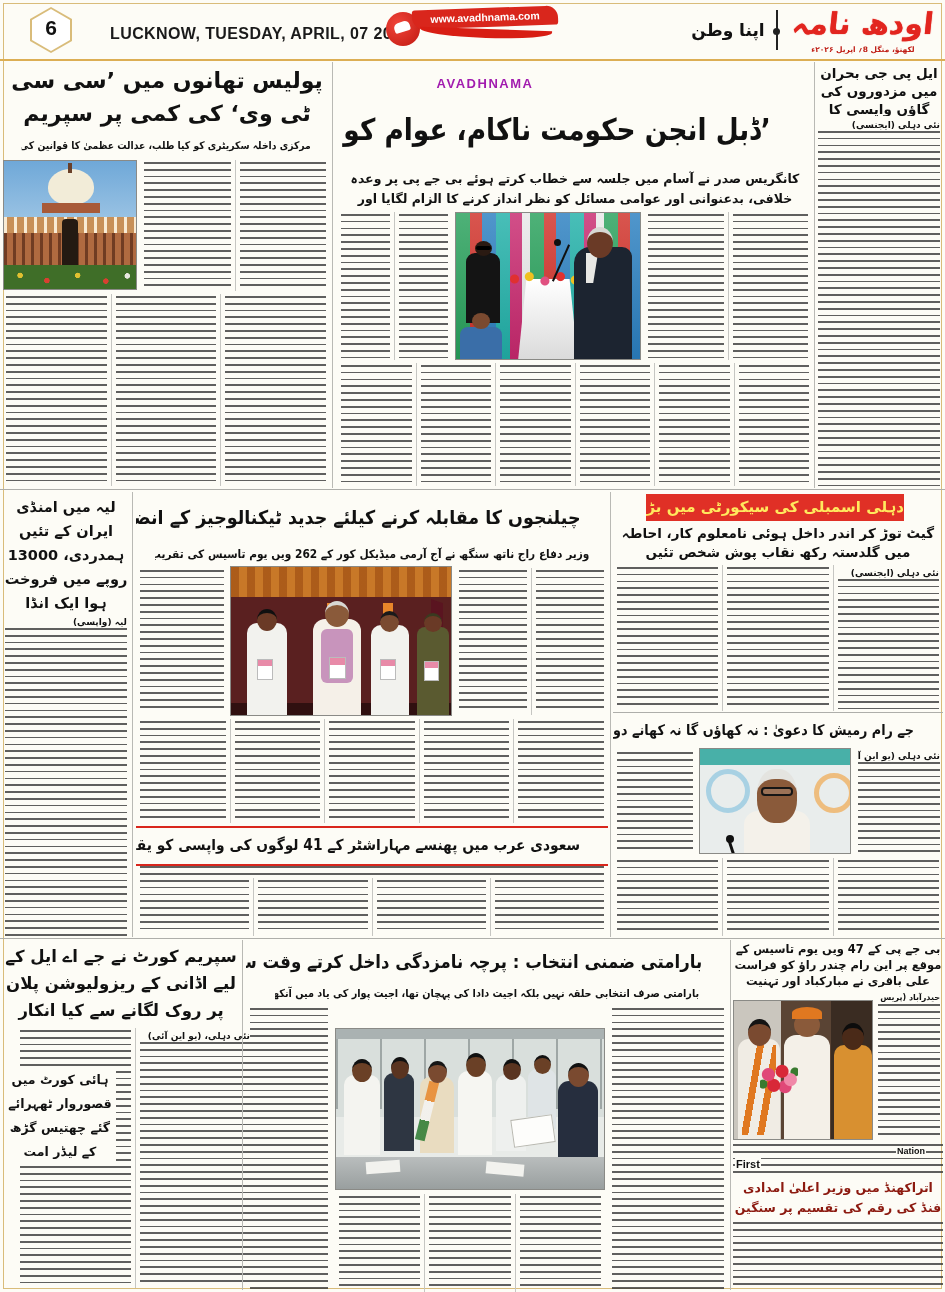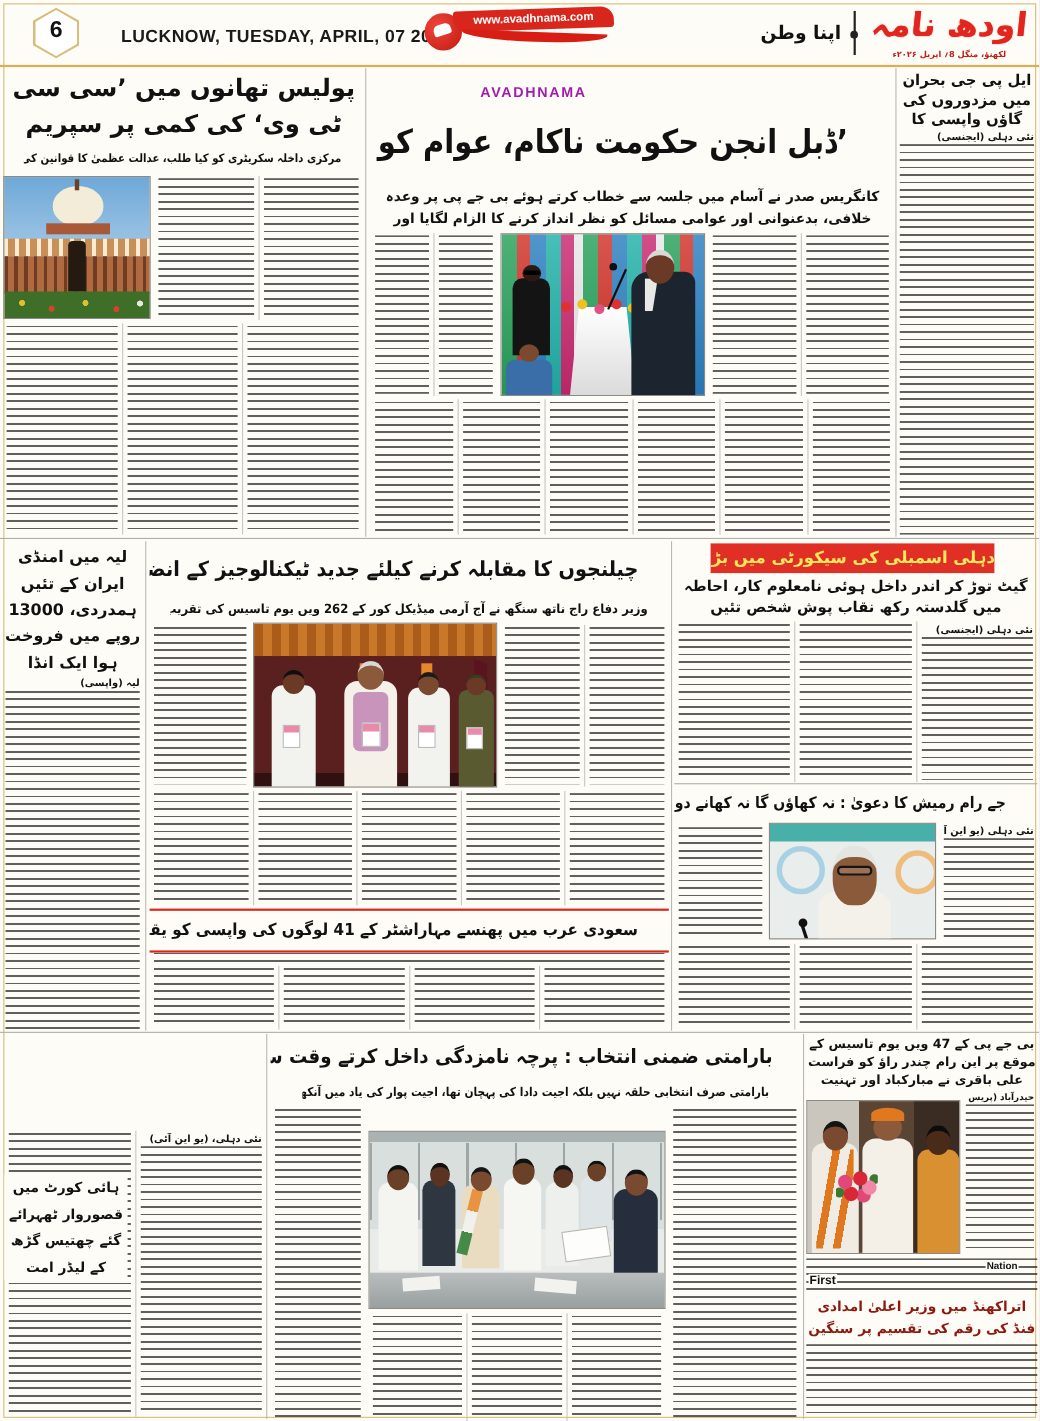--- a/index.html
+++ b/index.html
@@ -306,21 +306,22 @@
     <div class="col">
         <div class="gfill"></div>
       </div>
     <div class="col">
         <div class="gfill"></div>
       </div>
   </div>
 
   <div class="hrule" style="top:938px;"></div>
 
-  <div class="abs cols" style="left:4px;top:1028px;width:238px;height:260px;">
+  <div class="abs u b ctr" style="left:2px;top:943px;width:238px;height:82px;font-size:16.5px;line-height:27px;overflow:hidden;">سپریم کورٹ نے جے اے ایل کے لیے اڈانی کے ریزولیوشن پلان پر روک لگانے سے کیا انکار</div>
+  <div class="abs cols" style="left:16px;top:1028px;width:238px;height:260px;">
     <div class="col">
       <div class="dl">نئی دہلی، (یو این آئی)</div>
       <div class="gfill"></div>
     </div>
     <div class="col">
         <div class="gfill"></div>
       </div>
   </div>
   <div class="abs u b ctr" style="left:4px;top:1068px;width:112px;height:96px;background:#fdfcf6;font-size:12.5px;line-height:24px;overflow:hidden;">ہائی کورٹ میں قصوروار ٹھہرائے گئے چھتیس گڑھ کے لیڈر امت جوگی پہنچے سپریم کورٹ</div>
 

